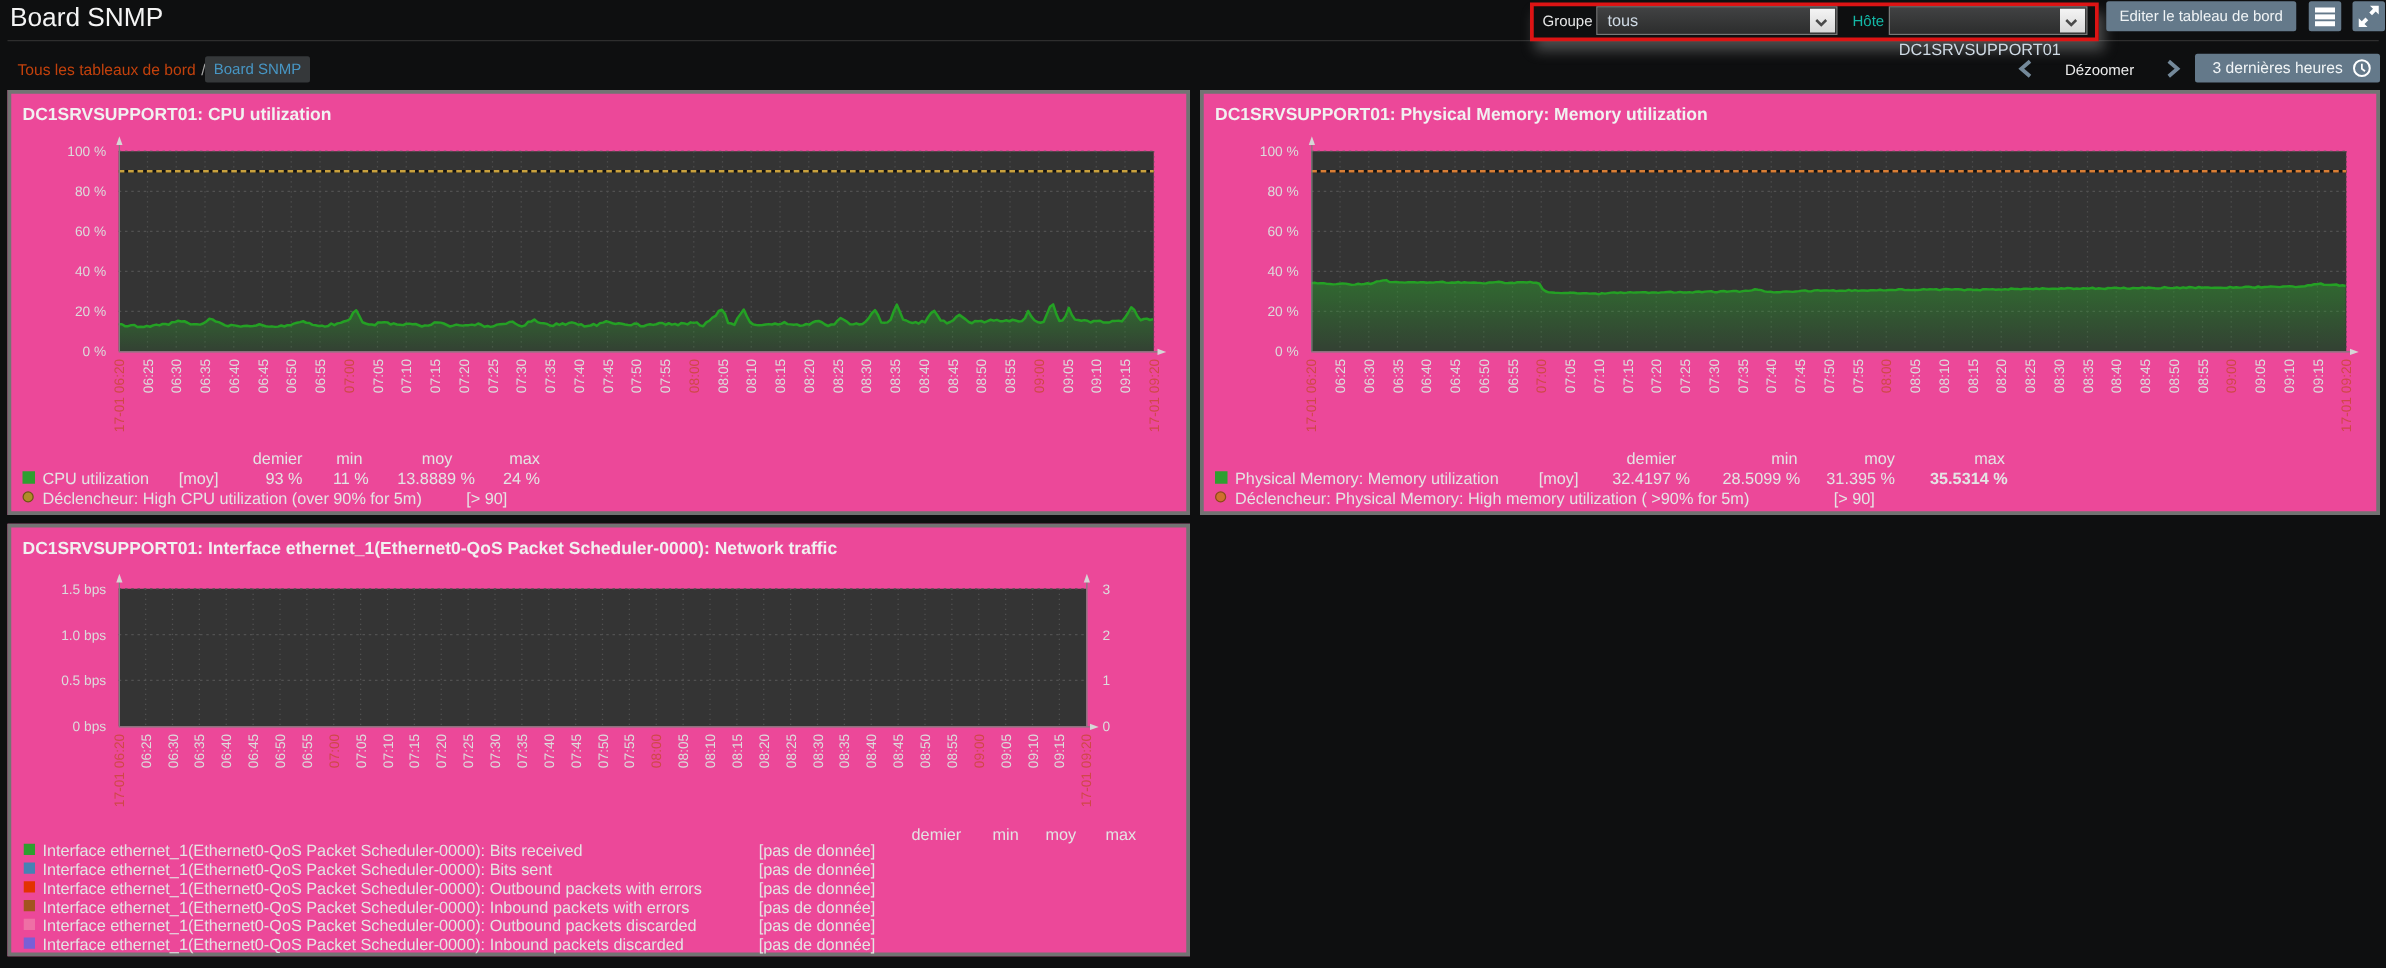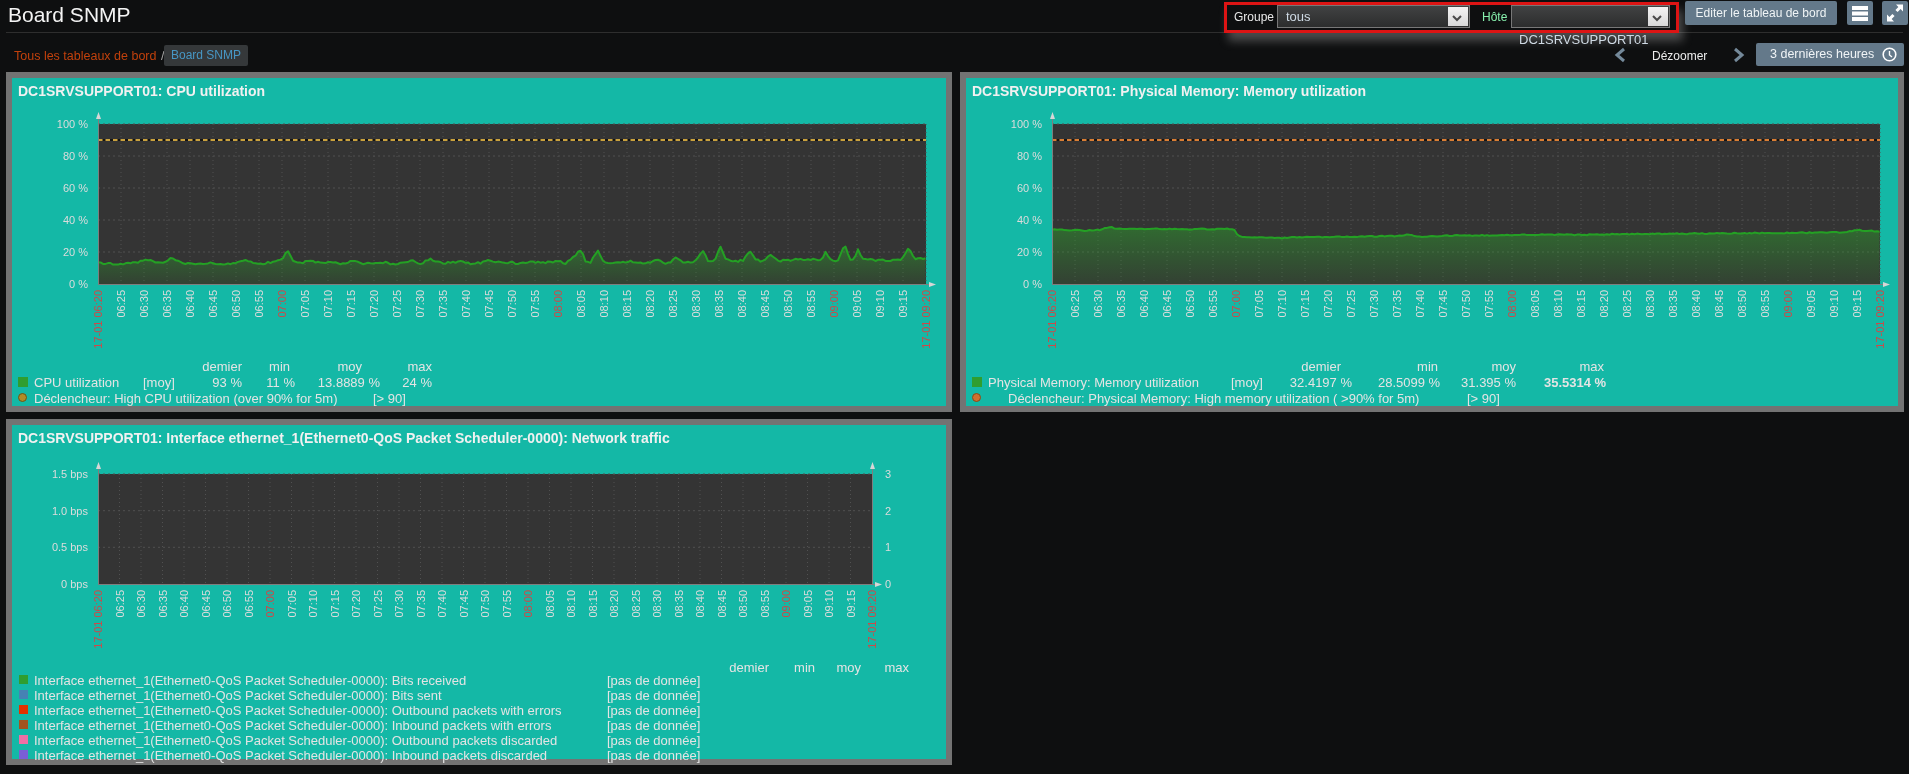--- a/index.html
+++ b/index.html
@@ -1,17 +1,17 @@
 <!DOCTYPE html>
 <html><head><meta charset="utf-8"><title>Board SNMP</title><style>
 
 * { margin:0; padding:0; box-sizing:border-box; }
 html,body { width:1909px; height:774px; background:#0e0f10; font-family:"Liberation Sans",sans-serif; overflow:hidden; }
 .abs { position:absolute; }
-.panel { position:absolute; background:#14b8a6; border:6px solid #737373; overflow:hidden; }
+.panel { position:absolute; background:#ec4899; border:3px solid #737373; overflow:hidden; }
 .ptitle { position:absolute; font-size:14px; font-weight:bold; color:#f1f1f1; white-space:nowrap; }
 .leg { position:absolute; font-size:13px; color:#e4e4e4; white-space:nowrap; }
 .leg-r { position:absolute; font-size:13px; color:#e4e4e4; white-space:nowrap; text-align:right; }
 .sq { position:absolute; width:10px; height:10px; }
 .slate { position:absolute; background:#64798a; border-radius:2px; color:#f0f4f6; font-size:12px; text-align:center; }
 .sel { position:absolute; background:linear-gradient(#414243,#2c2d2d); border:1px solid #787878; color:#cfdae4; font-size:13px; }
 .selarrow { position:absolute; right:1px; top:1px; bottom:1px; width:20px; background:linear-gradient(#f4f4f4,#d8d8d8); }
 </style></head><body>
 
 <div class="abs" style="left:8px;top:3px;font-size:21px;color:#f4f4f4;">Board SNMP</div>
@@ -20,21 +20,21 @@
 <div class="abs" style="left:161px;top:49px;font-size:12.5px;color:#a8a8a8;">/</div>
 <div class="abs" style="left:164px;top:45px;height:21px;background:#35383a;border-radius:2px;padding:0 7px;line-height:21px;font-size:12px;color:#4796c4;">Board SNMP</div>
 <div class="abs" style="left:1224px;top:2px;width:455px;height:31px;border:3px solid #dd1414;box-shadow:4px 8px 10px rgba(175,175,175,0.38);"></div>
 <div class="abs" style="left:1234px;top:10px;font-size:12px;color:#e7e7e7;">Groupe</div>
 <div class="sel" style="left:1277px;top:5px;width:193px;height:23px;">
     <span style="position:absolute;left:8px;top:3px;">tous</span>
     <span class="selarrow"><svg width="18" height="21" viewBox="0 0 18 21">
         <polyline points="5,9 9,13 13,9" fill="none" stroke="#4a4a4a" stroke-width="2"></polyline>
       </svg></span>
   </div>
-<div class="abs" style="left:1482px;top:10px;font-size:12px;color:#86efac;">Hôte</div>
+<div class="abs" style="left:1482px;top:10px;font-size:12px;color:#14b8a6;">Hôte</div>
 <div class="sel" style="left:1511px;top:5px;width:159px;height:23px;">
     <span style="position:absolute;left:7px;top:4px;margin-top:22px;">DC1SRVSUPPORT01</span>
     <span class="selarrow"><svg width="18" height="21" viewBox="0 0 18 21">
         <polyline points="5,9 9,13 13,9" fill="none" stroke="#4a4a4a" stroke-width="2"></polyline>
       </svg></span>
   </div>
 <div class="slate" style="left:1685px;top:1px;width:152px;height:24px;line-height:24px;">Editer le tableau de bord</div>
 <div class="slate" style="left:1847px;top:1px;width:26px;height:24px;"><svg width="26" height="24">
       <rect x="5" y="5" width="16" height="4" fill="#fff"></rect>
       <rect x="5" y="10.5" width="16" height="4" fill="#fff"></rect>
@@ -284,21 +284,21 @@
 <div class="leg-r" style="left:1436px;top:359px;width:80px;">moy</div>
 <div class="leg-r" style="left:1544px;top:359px;width:60px;">max</div>
 <div class="sq" style="left:972px;top:377px;background:#2f9e2f;"></div>
 <div class="leg" style="left:988px;top:375px;">Physical Memory: Memory utilization</div>
 <div class="leg" style="left:1231px;top:375px;">[moy]</div>
 <div class="leg-r" style="left:1232px;top:375px;width:120px;">32.4197 %</div>
 <div class="leg-r" style="left:1378px;top:375px;width:60px;">28.5099 %</div>
 <div class="leg-r" style="left:1436px;top:375px;width:80px;">31.395 %</div>
 <div class="leg-r" style="left:1544px;top:375px;width:60px;font-weight:bold;">35.5314 %</div>
 <div class="sq" style="left:972px;top:393px;background:#cf6f2e;border-radius:50%;width:9px;height:9px;border:1px solid #8a4a16;"></div>
-<div class="leg" style="left:988px;top:391px;margin-left:20px;">Déclencheur: Physical Memory: High memory utilization ( &gt;90% for 5m)</div>
+<div class="leg" style="left:988px;top:391px;">Déclencheur: Physical Memory: High memory utilization ( &gt;90% for 5m)</div>
 <div class="leg" style="left:1467px;top:391px;">[&gt; 90]</div>
 <div class="panel" style="left:6px;top:419px;width:946px;height:346px;">
 <svg width="944" height="344" viewBox="0 0 944 344" style="position:absolute;left:0;top:0">
       <rect x="86" y="49" width="774.0" height="110" fill="#343434"></rect>
       <line x1="86" y1="49.0" x2="860.0" y2="49.0" stroke="#515151" stroke-width="1" stroke-dasharray="2 3"></line>
       <text x="76" y="53.0" text-anchor="end" font-size="11" fill="#dcdcdc">1.5 bps</text>
       <line x1="86" y1="85.7" x2="860.0" y2="85.7" stroke="#515151" stroke-width="1" stroke-dasharray="2 3"></line>
       <text x="76" y="89.7" text-anchor="end" font-size="11" fill="#dcdcdc">1.0 bps</text>
       <line x1="86" y1="122.3" x2="860.0" y2="122.3" stroke="#515151" stroke-width="1" stroke-dasharray="2 3"></line>
       <text x="76" y="126.3" text-anchor="end" font-size="11" fill="#dcdcdc">0.5 bps</text>

